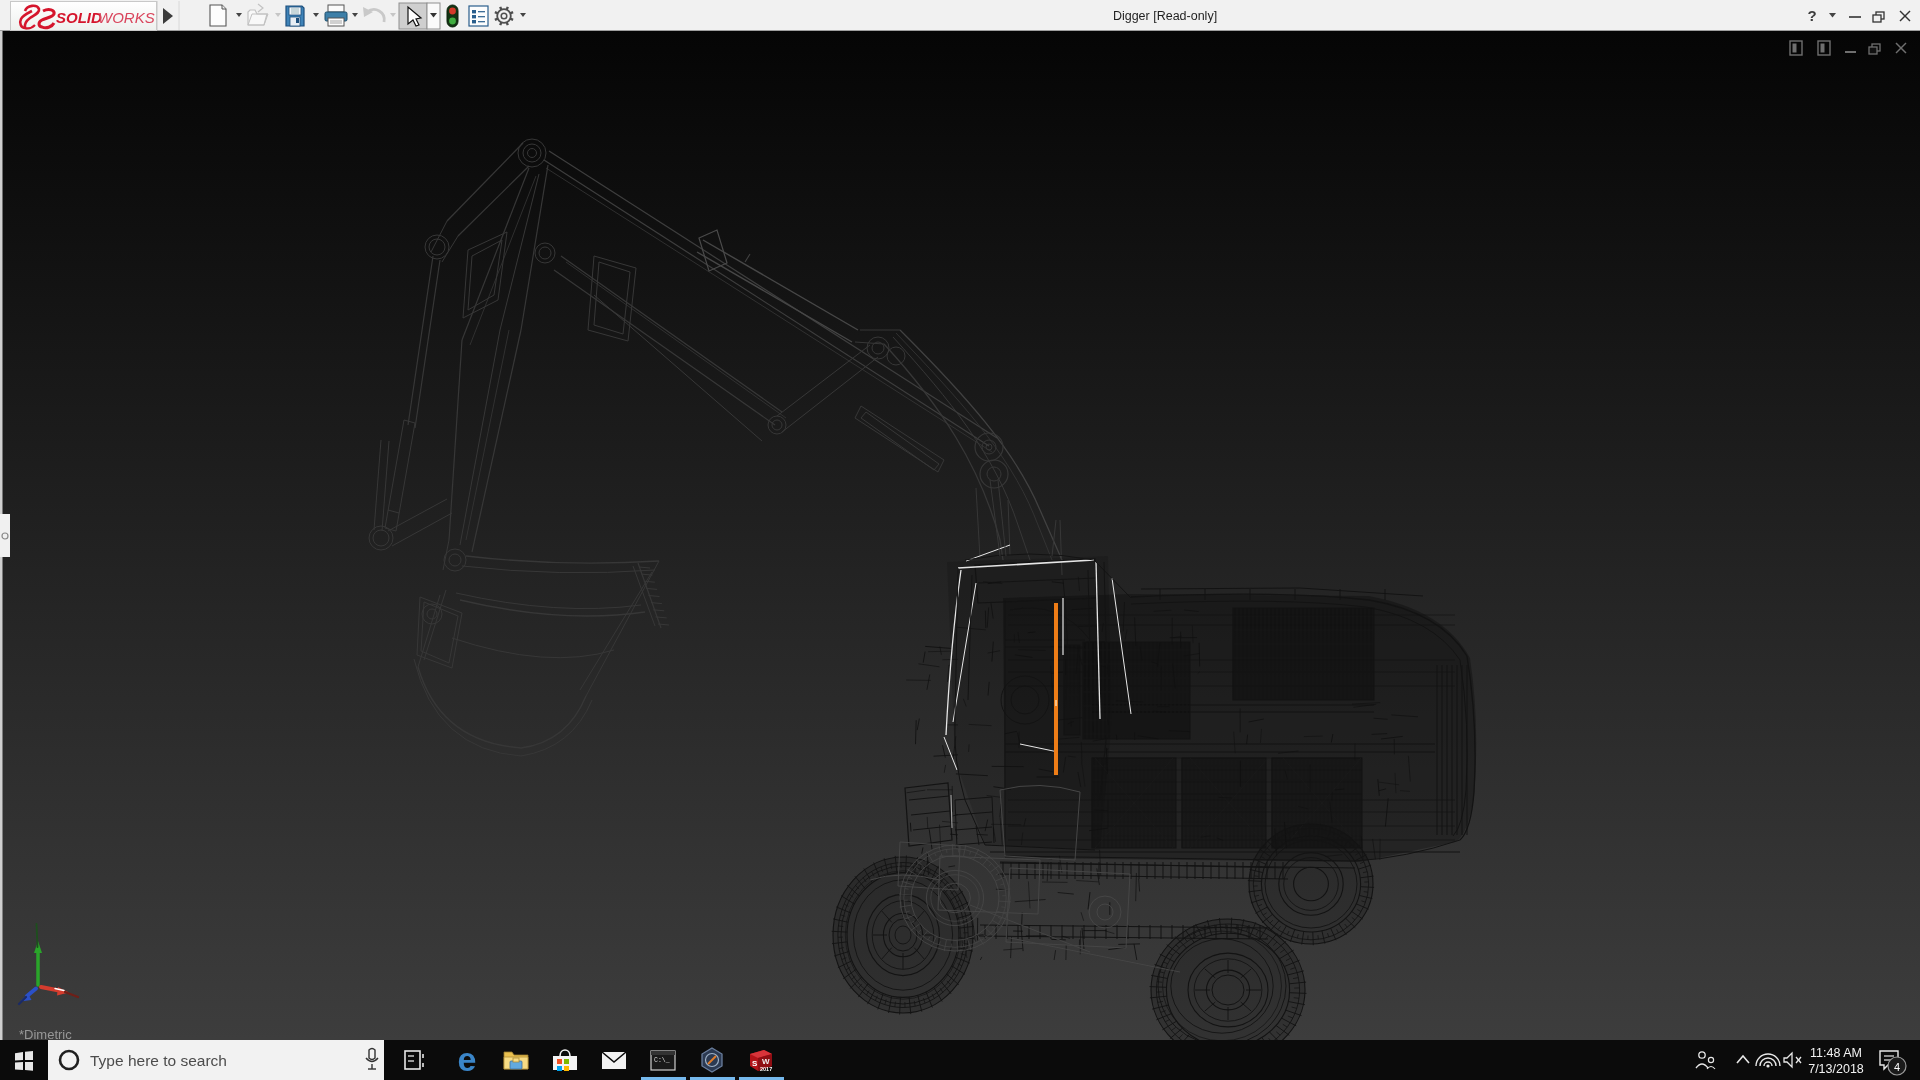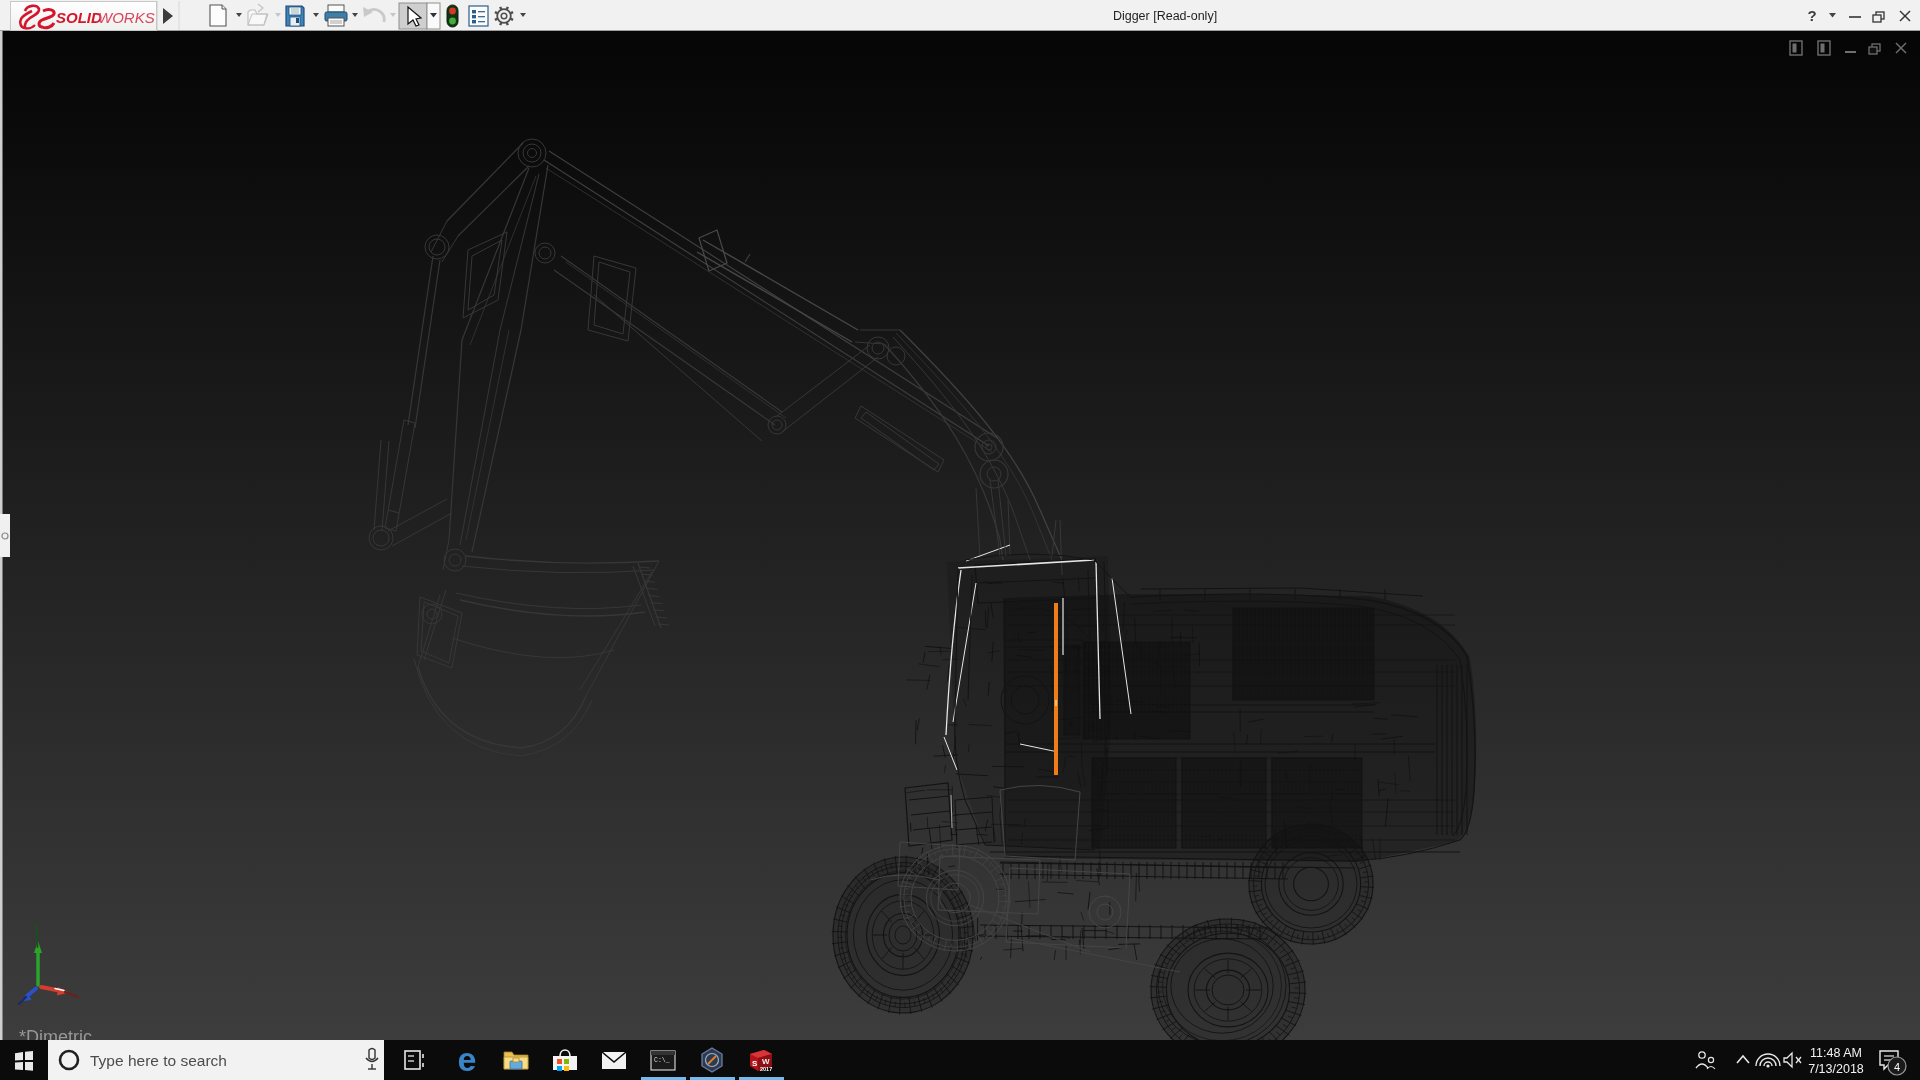--- a/index.html
+++ b/index.html
@@ -1,18 +1,18 @@
 <!DOCTYPE html>
 <html><head><meta charset="utf-8">
 <style>
 html,body{margin:0;padding:0;width:1920px;height:1080px;overflow:hidden;background:#000;font-family:"Liberation Sans",sans-serif;}
 #titlebar{position:absolute;left:0;top:0;width:1920px;height:31px;background:#f1f1f1;border-bottom:1px solid #9e9e9e;box-sizing:border-box;}
 #logo{position:absolute;left:10px;top:1px;width:145px;height:28px;background:linear-gradient(#ffffff,#eef1ee);border:1px solid #c8c8c8;}
 #vp{position:absolute;left:0;top:31px;width:1920px;height:1009px;background:linear-gradient(#050505,#3d3d3d);}
-#dim{position:absolute;left:19px;top:996px;color:#979797;font-size:18px;}
+#dim{position:absolute;left:19px;top:996px;color:#979797;font-size:13px;}
 #tb{position:absolute;left:0;top:1040px;width:1920px;height:56px;background:#0b0b0b;}
 .abs{position:absolute;}
 </style></head>
 <body>
 <div id="titlebar">
 <div id="logo"><svg width="145" height="28" viewBox="0 0 145 28">
 <path d="M14,9 C16,3 26,2 28,7 C29,11 23,13 19,16 C15,19 13,22 14,26 C10,26 8,21 10,17 C12,13 17,11 21,9" stroke="#d5152c" stroke-width="2.6" fill="none" opacity="1.0"></path>
         <path d="M14,26 C17,27 21,26 24,23" stroke="#d5152c" stroke-width="2.2" fill="none" opacity="1.0"></path>
         <path d="M32,9 C38,6 44,8 43,12 C42,15 35,16 31,18 C27,20 27,24 31,25 C35,27 41,25 43,21" stroke="#d5152c" stroke-width="3.0" fill="none" opacity="1.0"></path>
 <text x="45" y="21" font-size="15" font-weight="bold" font-style="italic" fill="#d5152c" font-family="Liberation Sans, sans-serif">SOLID</text>

